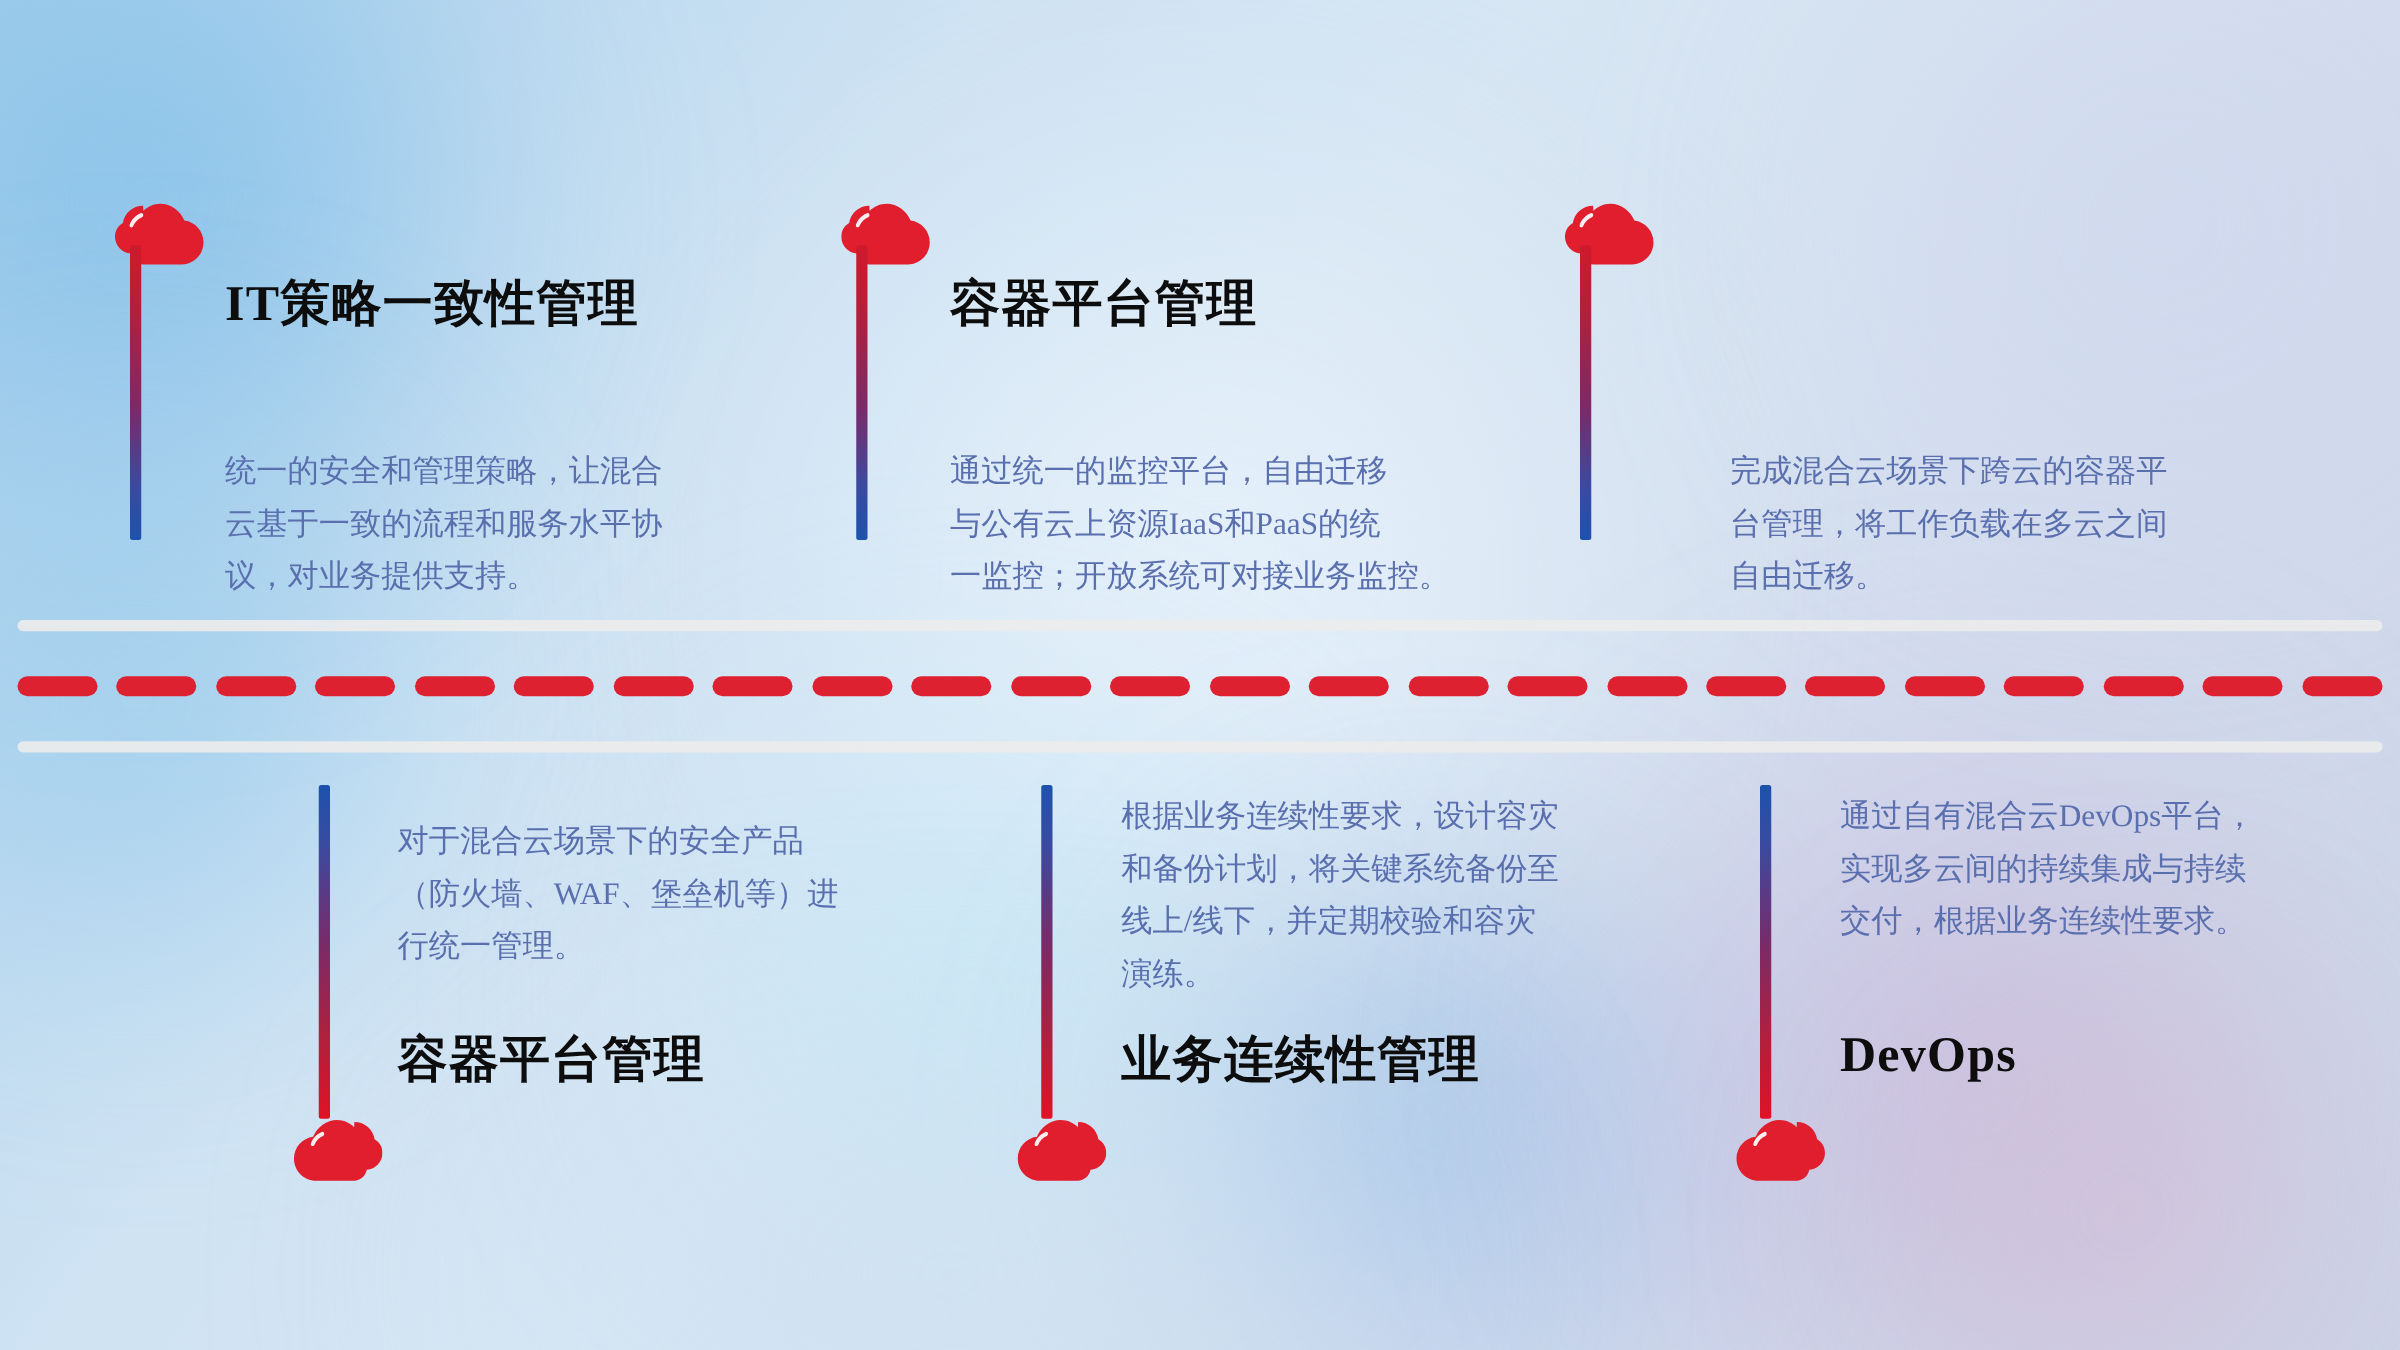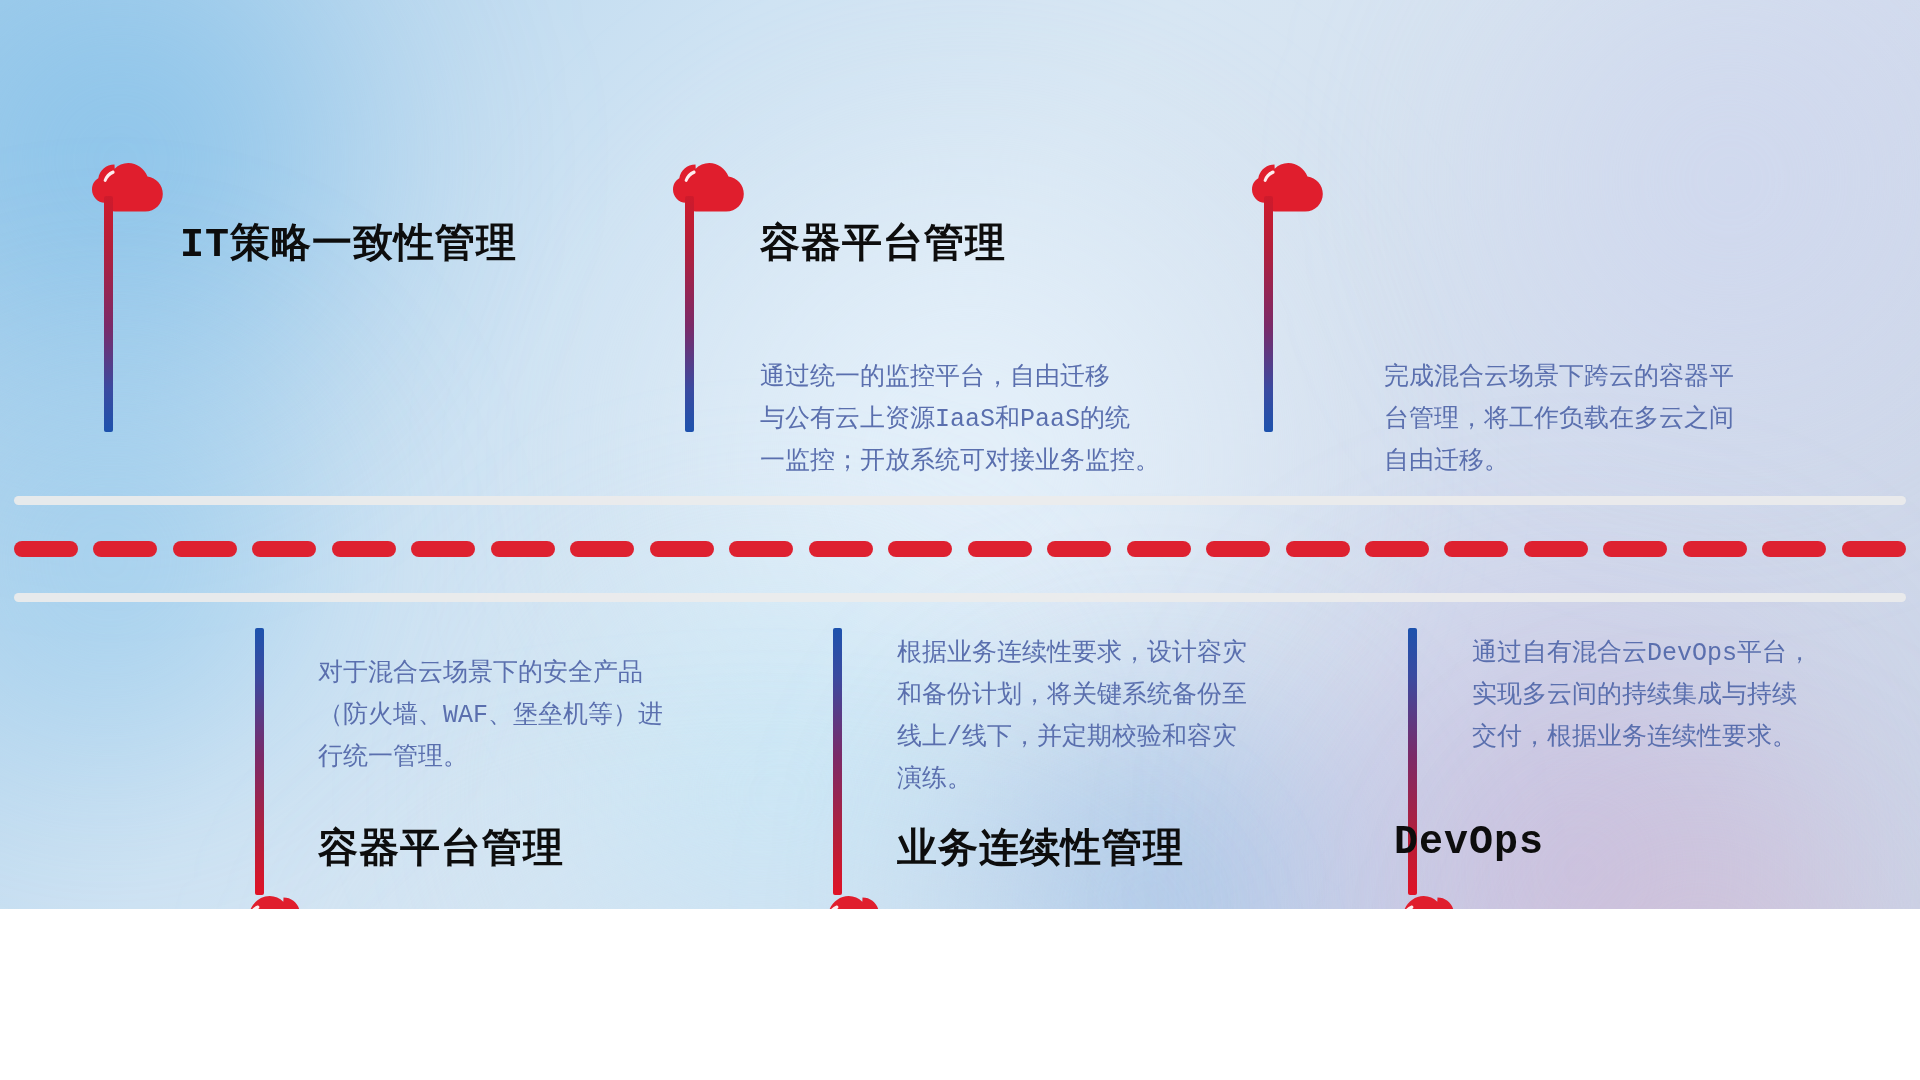--- a/index.html
+++ b/index.html
@@ -4,23 +4,23 @@
 <title>Hybrid Cloud Management Infographic</title>
 <style>
   html, body {
     margin: 0;
     padding: 0;
     background: #ffffff;
   }
   #stage {
     position: relative;
     width: 1920px;
-    height: 909px;
+    height: 1080px;
     overflow: hidden;
-    font-family: Liberation Mono, monospace;
+    font-family: Liberation Serif, serif;
     background: #cfdff0;
   }
 
   
   .bg-base {
     position: absolute;
     inset: 0;
     background: linear-gradient(125deg,
         #a8d0ec 0%,
         #bcd9ef 14%,
@@ -169,20 +169,23 @@
   <div class="bg-blob blob-bottom-wash"></div>
 
   <div class="cloud" style="left:92px; top:160px;">
     <svg viewBox="0 0 74 56" xmlns="http://www.w3.org/2000/svg">
       <path d="M22.5 4.5C14 4.5 7.5 10.5 6.3 18.3 2.4 20.5 0 24.6 0 29.4 0 36.6 5.6 42.4 12.6 42.8c.9 5 5.1 8.7 10.2 8.7h30.4c9.8 0 17.6-7.9 17.6-17.6 0-9-6.7-16.4-15.3-17.5C52.2 8.6 44.8 3 36.3 3c-5.3 0-10.1 2.2-13.6 5.7z" fill="#e01e2d"></path>
       <path d="M20.6 10.5c-4.3 1.6-7.6 5.1-8.9 9.5-.5 1.8 2.1 2.7 2.8 1 1.2-3.3 3.8-6 7.1-7.3 1.8-.7 1-3.9-1-3.2z" fill="#ffffff" opacity="0.92"></path>
     </svg>
   </div>
   <div class="stem stem-top" style="left:104px; top:196px; height:236px;"></div>
   <div class="head" style="left:180px; top:215px;">IT策略一致性管理</div>
+  <div class="body" style="left:180px; top:357px; width:430px;">统一的安全和管理策略，让混合
+云基于一致的流程和服务水平协
+议，对业务提供支持。</div>
 
   <div class="cloud" style="left:673px; top:160px;">
     <svg viewBox="0 0 74 56" xmlns="http://www.w3.org/2000/svg">
       <path d="M22.5 4.5C14 4.5 7.5 10.5 6.3 18.3 2.4 20.5 0 24.6 0 29.4 0 36.6 5.6 42.4 12.6 42.8c.9 5 5.1 8.7 10.2 8.7h30.4c9.8 0 17.6-7.9 17.6-17.6 0-9-6.7-16.4-15.3-17.5C52.2 8.6 44.8 3 36.3 3c-5.3 0-10.1 2.2-13.6 5.7z" fill="#e01e2d"></path>
       <path d="M20.6 10.5c-4.3 1.6-7.6 5.1-8.9 9.5-.5 1.8 2.1 2.7 2.8 1 1.2-3.3 3.8-6 7.1-7.3 1.8-.7 1-3.9-1-3.2z" fill="#ffffff" opacity="0.92"></path>
     </svg>
   </div>
   <div class="stem stem-top" style="left:685px; top:196px; height:236px;"></div>
   <div class="head" style="left:760px; top:215px;">容器平台管理</div>
   <div class="body" style="left:760px; top:357px; width:450px;">通过统一的监控平台，自由迁移
@@ -255,21 +258,21 @@
         <path d="M22.5 4.5C14 4.5 7.5 10.5 6.3 18.3 2.4 20.5 0 24.6 0 29.4 0 36.6 5.6 42.4 12.6 42.8c.9 5 5.1 8.7 10.2 8.7h30.4c9.8 0 17.6-7.9 17.6-17.6 0-9-6.7-16.4-15.3-17.5C52.2 8.6 44.8 3 36.3 3c-5.3 0-10.1 2.2-13.6 5.7z" fill="#e01e2d"></path>
       </g>
       <path d="M25.4 12.5c-4.2 1.7-7.4 5.1-8.7 9.4-.5 1.8 2.1 2.7 2.8 1 1.2-3.2 3.7-5.9 6.9-7.2 1.8-.7 1-3.9-1-3.2z" fill="#ffffff" opacity="0.92"></path>
     </svg>
   </div>
 
   <div class="stem stem-bottom" style="left:1408px; top:628px; height:267px;"></div>
   <div class="body" style="left:1472px; top:633px; width:440px;">通过自有混合云DevOps平台，
 实现多云间的持续集成与持续
 交付，根据业务连续性要求。</div>
-  <div class="head" style="left:1394px; top:820px;text-align:right;">DevOps</div>
+  <div class="head" style="left:1472px; top:820px;text-align:right;">DevOps</div>
   <div class="cloud" style="left:1386px; top:893px;">
     <svg viewBox="0 0 74 56" xmlns="http://www.w3.org/2000/svg">
       <g transform="translate(74,0) scale(-1,1)">
         <path d="M22.5 4.5C14 4.5 7.5 10.5 6.3 18.3 2.4 20.5 0 24.6 0 29.4 0 36.6 5.6 42.4 12.6 42.8c.9 5 5.1 8.7 10.2 8.7h30.4c9.8 0 17.6-7.9 17.6-17.6 0-9-6.7-16.4-15.3-17.5C52.2 8.6 44.8 3 36.3 3c-5.3 0-10.1 2.2-13.6 5.7z" fill="#e01e2d"></path>
       </g>
       <path d="M25.4 12.5c-4.2 1.7-7.4 5.1-8.7 9.4-.5 1.8 2.1 2.7 2.8 1 1.2-3.2 3.7-5.9 6.9-7.2 1.8-.7 1-3.9-1-3.2z" fill="#ffffff" opacity="0.92"></path>
     </svg>
   </div>
 
 </div>

